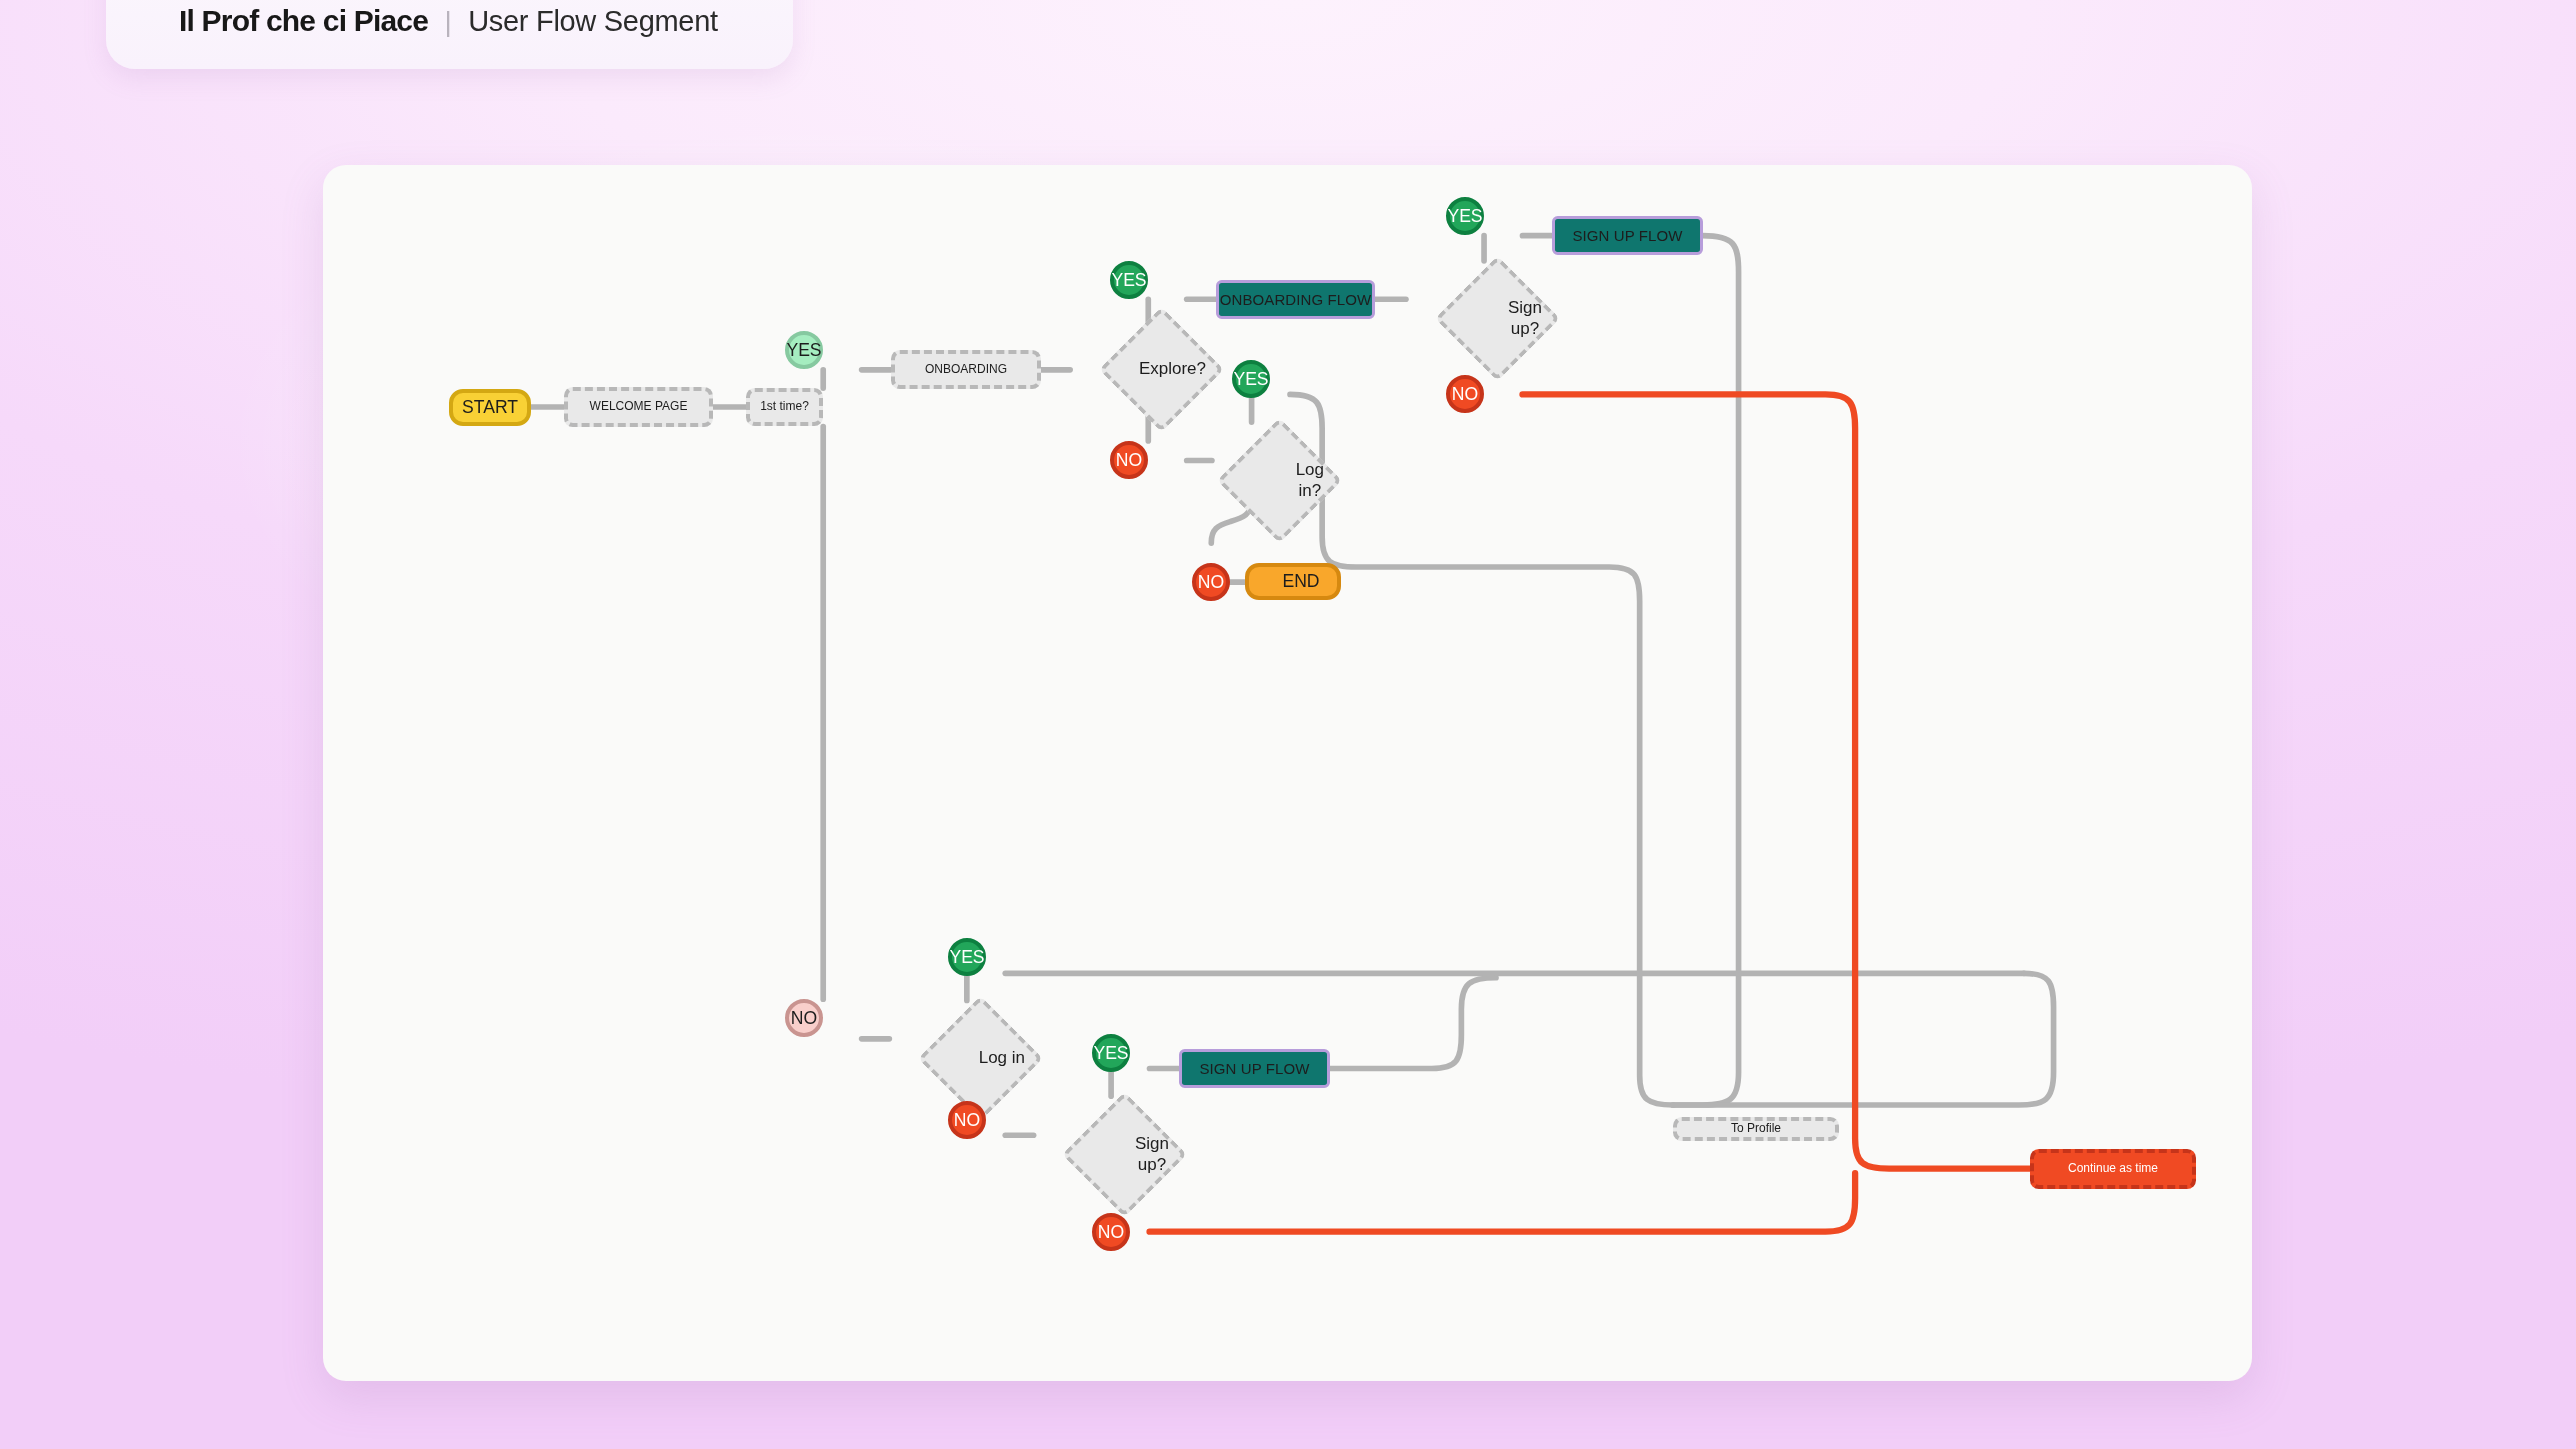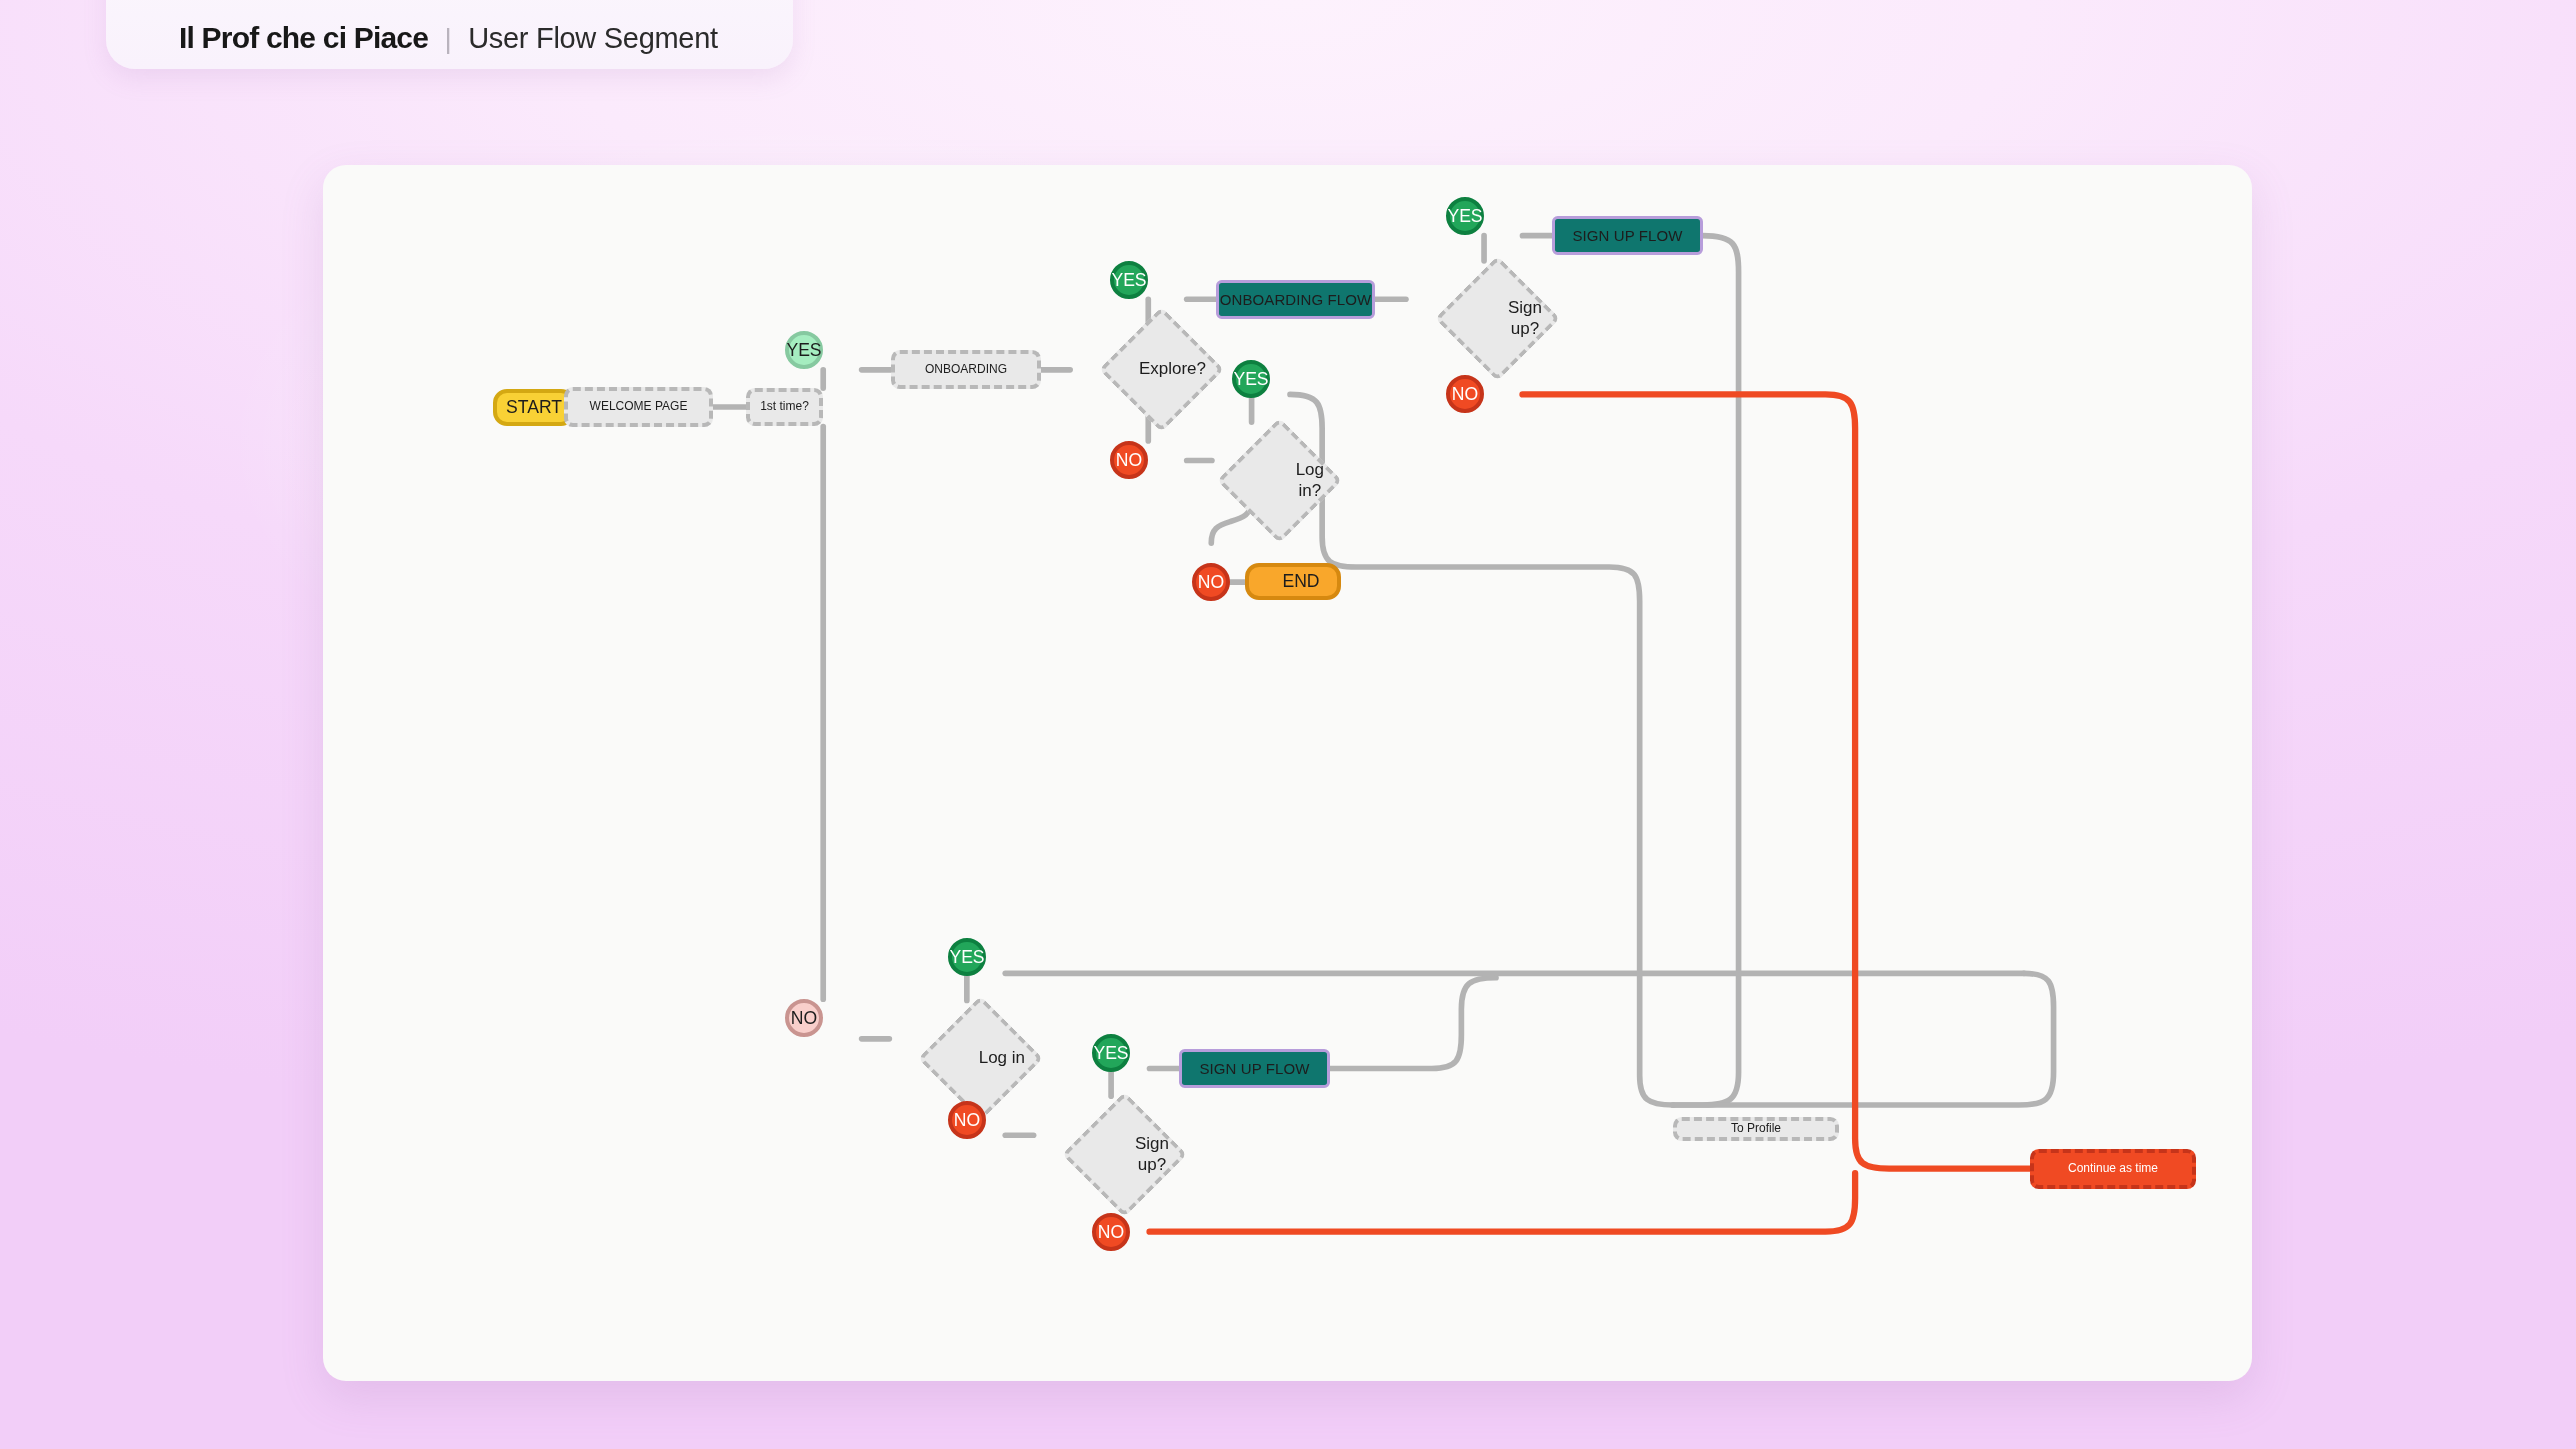--- a/index.html
+++ b/index.html
@@ -22,21 +22,21 @@
   
   #header{
     position:absolute;left:106px;top:-38px;width:687px;height:107px;
     background:linear-gradient(180deg,#fbf6fd 0%,#f9f2fc 100%);
     border-radius:0 0 29px 29px;
     box-shadow:0 10px 25px rgba(160,110,180,.13);
     display:flex;align-items:flex-end;
   }
   #headline{
     display:flex;align-items:baseline;gap:0;
-    padding:0 0 14px 73px;white-space:nowrap;
+    padding:0 0 31px 73px;white-space:nowrap;
   }
   #headline .brand{
     font-size:30px;font-weight:bold;color:#181818;letter-spacing:-0.8px;
   }
   #headline .divider{
     font-size:28px;color:#b9b3bd;font-weight:300;margin:0 16.4px;
   }
   #headline .sub{
     font-size:29px;color:#2b2b2b;font-weight:400;letter-spacing:-0.3px;
   }
@@ -166,21 +166,21 @@
     <g fill="none" stroke="#ef4a23" stroke-width="10" stroke-linecap="round">
 
       <path d="M 1843 275 L 1843 305" stroke="#b3b3b3" stroke-width="9"></path>
 
       <path d="M 1904 364 L 2385 364 C 2425 364 2432 378 2432 418 L 2432 1545 C 2432 1585 2445 1593 2486 1593 L 2709 1593"></path>
 
       <path d="M 1312 1693 L 2385 1693 C 2425 1693 2432 1679 2432 1640 L 2432 1600"></path>
     </g>
   </svg>
 
-  <div class="node pill start" style="left:126px;top:224px;width:82px;height:37px;margin-left:44px;">START</div>
+  <div class="node pill start" style="left:126px;top:224px;width:82px;height:37px;">START</div>
 
   <div class="node dash" style="left:241px;top:222px;width:149px;height:40px;">WELCOME PAGE</div>
 
   <div class="node dash" style="left:423px;top:223px;width:77px;height:38px;">1st time?</div>
 
   <div class="node circ green-pale" style="left:462px;top:166px;width:38px;height:38px;">YES</div>
 
   <div class="node dash" style="left:568px;top:185px;width:150px;height:39px;">ONBOARDING</div>
 
   <div class="diamond-wrap" style="left:768px;top:147px;width:115px;height:115px;">

